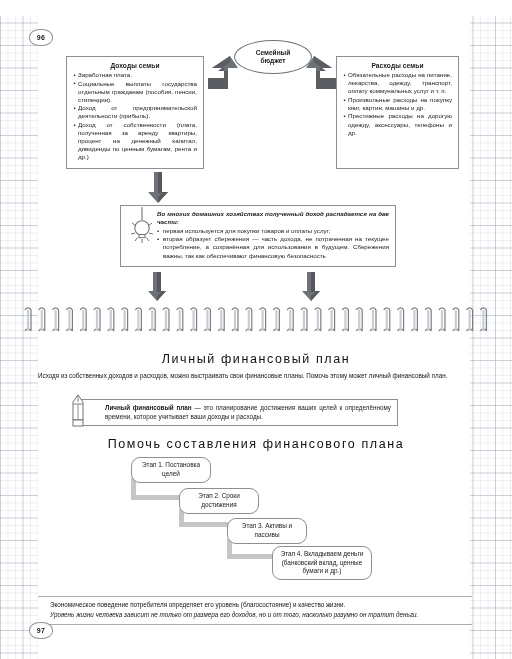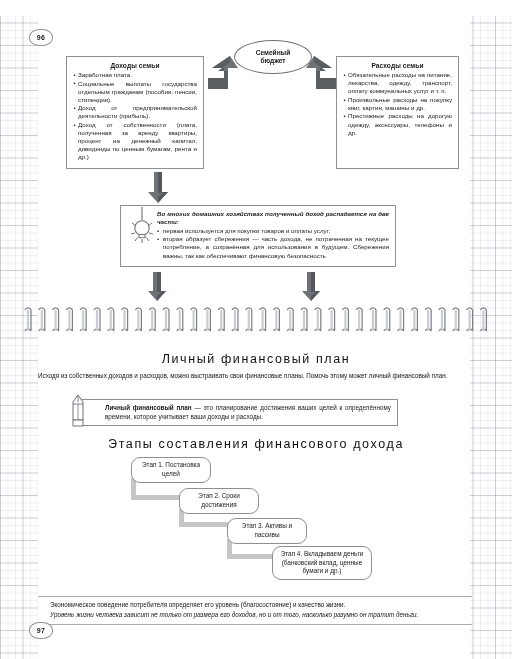--- a/index.html
+++ b/index.html
@@ -453,21 +453,21 @@
       <line x1="9" y1="1" x2="9" y2="8" stroke="#6f737a" stroke-width="0.9"></line>
       <line x1="4" y1="10" x2="14" y2="10" stroke="#6f737a" stroke-width="0.9"></line>
       <rect x="4" y="26" width="10" height="6" fill="#ffffff" stroke="#6f737a" stroke-width="1"></rect>
       <line x1="9" y1="10" x2="9" y2="26" stroke="#6f737a" stroke-width="0.8"></line>
     </svg>
     <div class="def-text">
       <span class="def-term">Личный финансовый план</span><span> — это планирование достижения ваших целей к определённому времени, которое учитывает ваши доходы и расходы.</span>
     </div>
   </div>
 
-  <div class="section-heading" id="heading-stages">Этапы составления финансового дохода</div>
+  <div class="section-heading" id="heading-stages">Помочь составления финансового плана</div>
 
   <div class="stair-connector" id="conn-v1"></div>
   <div class="stair-connector" id="conn-h1"></div>
   <div class="stair-connector" id="conn-v2"></div>
   <div class="stair-connector" id="conn-h2"></div>
   <div class="stair-connector" id="conn-v3"></div>
   <div class="stair-connector" id="conn-h3"></div>
 
   <div class="stage-box" id="stage-1">Этап 1. Постановка целей</div>
   <div class="stage-box" id="stage-2">Этап 2. Сроки достижения</div>

